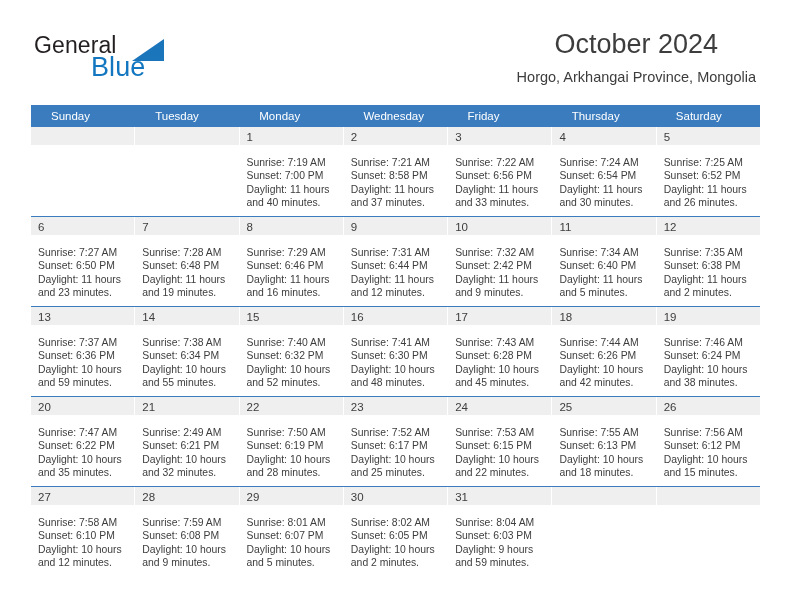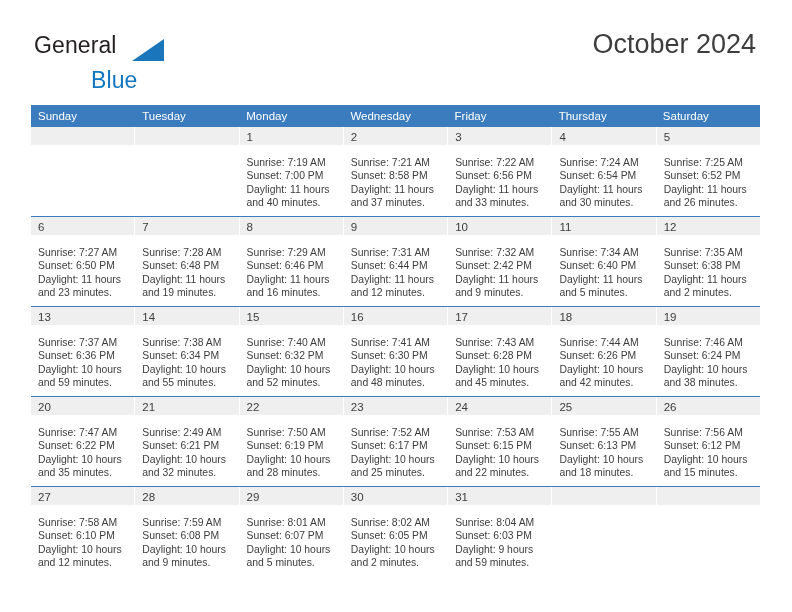--- a/index.html
+++ b/index.html
@@ -42,25 +42,24 @@
     top: 0;
     font-size: 23px;
     letter-spacing: 0.1px;
     color: #231f20;
     font-family: "Liberation Sans", sans-serif;
   }
   .logo-blue {
     position: absolute;
     left: 57px;
     top: 20px;
-    font-size: 23px;
+    font-size: 27px;
     letter-spacing: 0.1px;
     color: #1277c0;
     font-family: "Liberation Sans", sans-serif;
-    margin-top: 15px;
   }
   .logo-tri {
     position: absolute;
     left: 98px;
     top: 7px;
     width: 0;
     height: 0;
     border-left: 32px solid transparent;
     border-bottom: 22px solid #1b75bb;
   }
@@ -96,21 +95,21 @@
     display: flex;
     width: 100%;
     background: #3a7cbe;
     height: 22px;
   }
   .weekday {
     flex: 1 1 0;
     color: #ffffff;
     font-size: 11.5px;
     line-height: 22px;
-    padding-left: 7px;
+    padding-left: 20px;
     box-sizing: border-box;
     white-space: nowrap;
   }
 
   .week {
     display: flex;
     width: 100%;
     border-top: 1px solid #3a7cbe;
     box-sizing: border-box;
   }
@@ -157,20 +156,21 @@
   <div class="header">
 
     <div class="logo">
       <span class="logo-general">General</span>
       <span class="logo-tri"></span>
       <span class="logo-blue">Blue</span>
     </div>
 
     <div class="title-block">
       <div class="cal-title">October 2024</div>
+      <div class="cal-subtitle">Horgo, Arkhangai Province, Mongolia</div>
     </div>
 
   </div>
 
   <div class="calendar">
 
     <div class="weekdays">
       <div class="weekday">Sunday</div>
       <div class="weekday">Tuesday</div>
       <div class="weekday">Monday</div>

